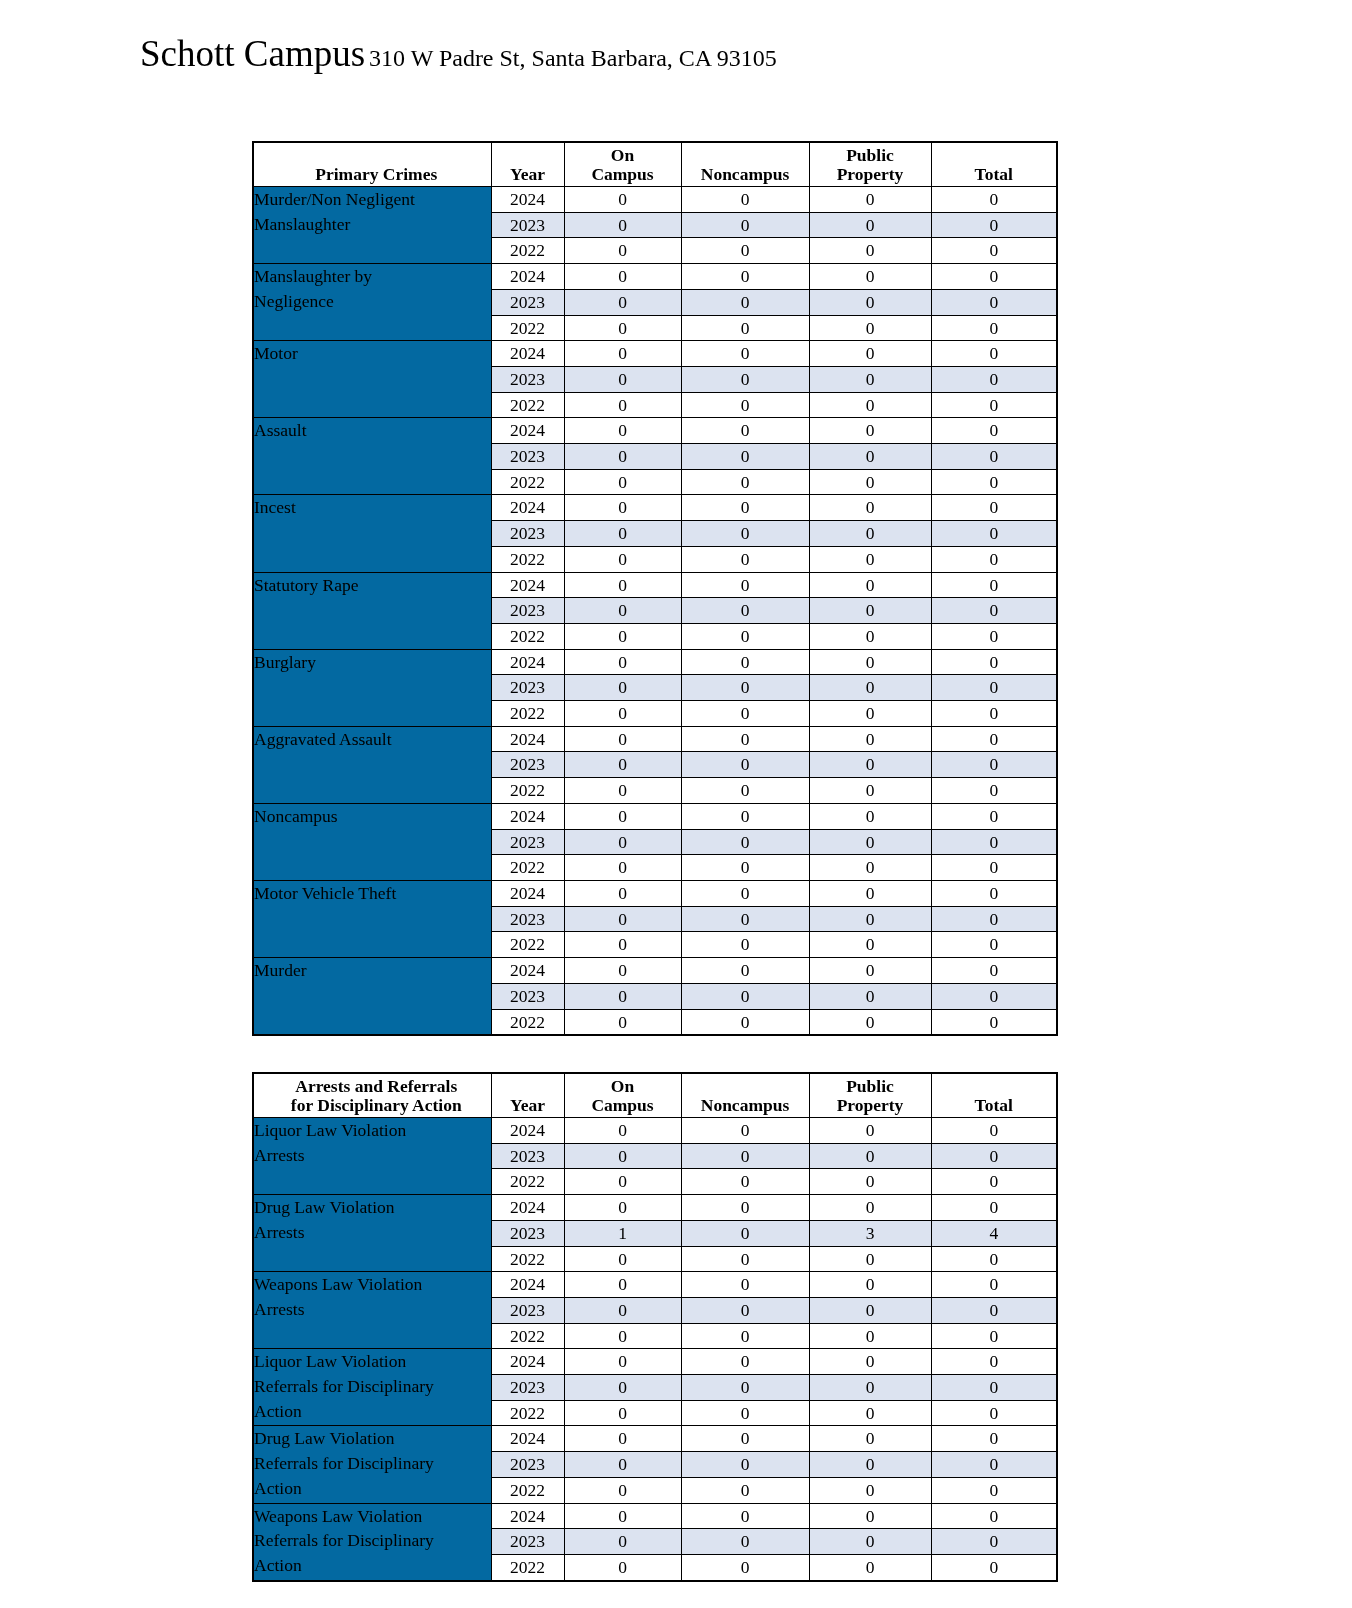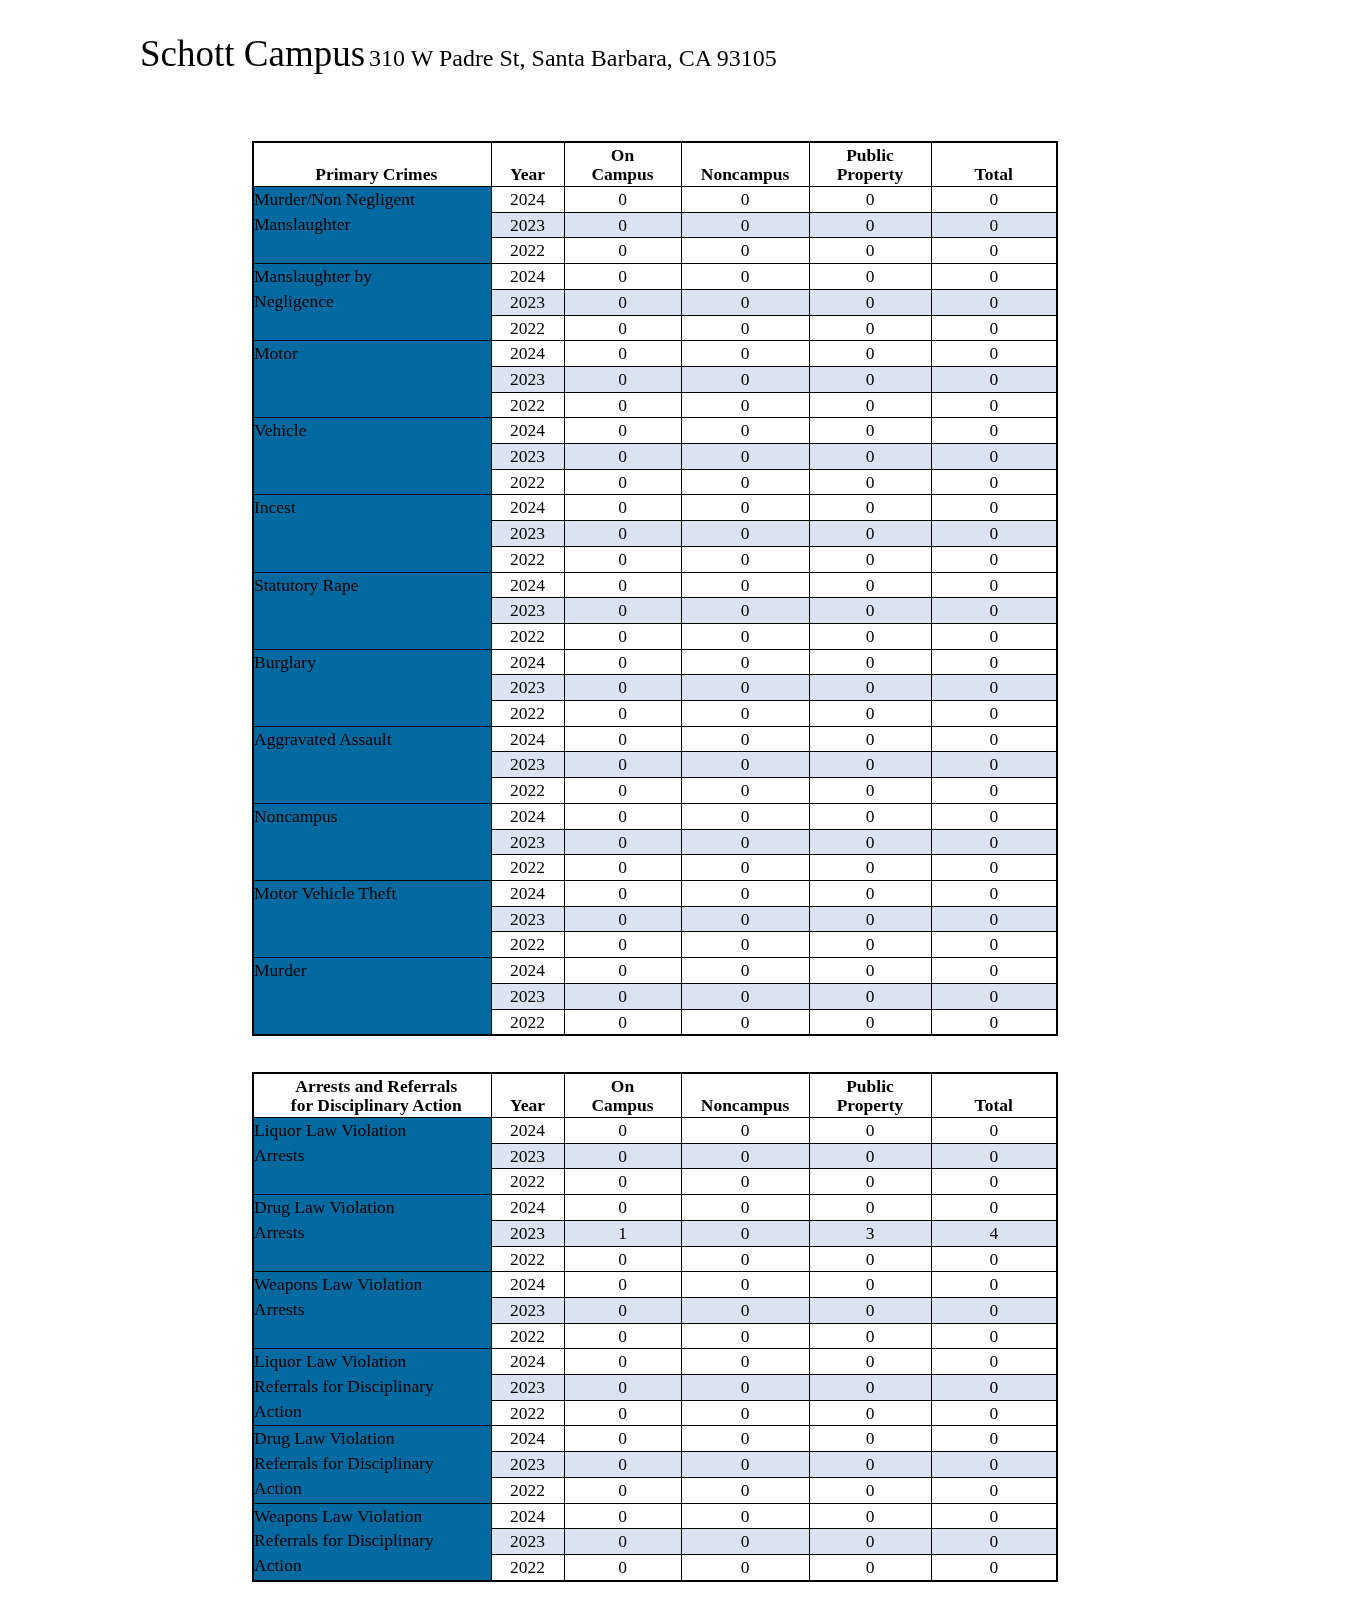--- a/index.html
+++ b/index.html
@@ -164,21 +164,21 @@
           <td class="val-cell">0</td>
         </tr>
         <tr>
           <td class="year-cell">2022</td>
           <td class="val-cell">0</td>
           <td class="val-cell">0</td>
           <td class="val-cell">0</td>
           <td class="val-cell">0</td>
         </tr>
         <tr>
-          <td class="cat-cell" rowspan="3">Vehicle</td>
+          <td class="cat-cell" rowspan="3">Assault</td>
           <td class="year-cell">2024</td>
           <td class="val-cell">0</td>
           <td class="val-cell">0</td>
           <td class="val-cell">0</td>
           <td class="val-cell">0</td>
         </tr>
         <tr class="shaded">
           <td class="year-cell">2023</td>
           <td class="val-cell">0</td>
           <td class="val-cell">0</td>

